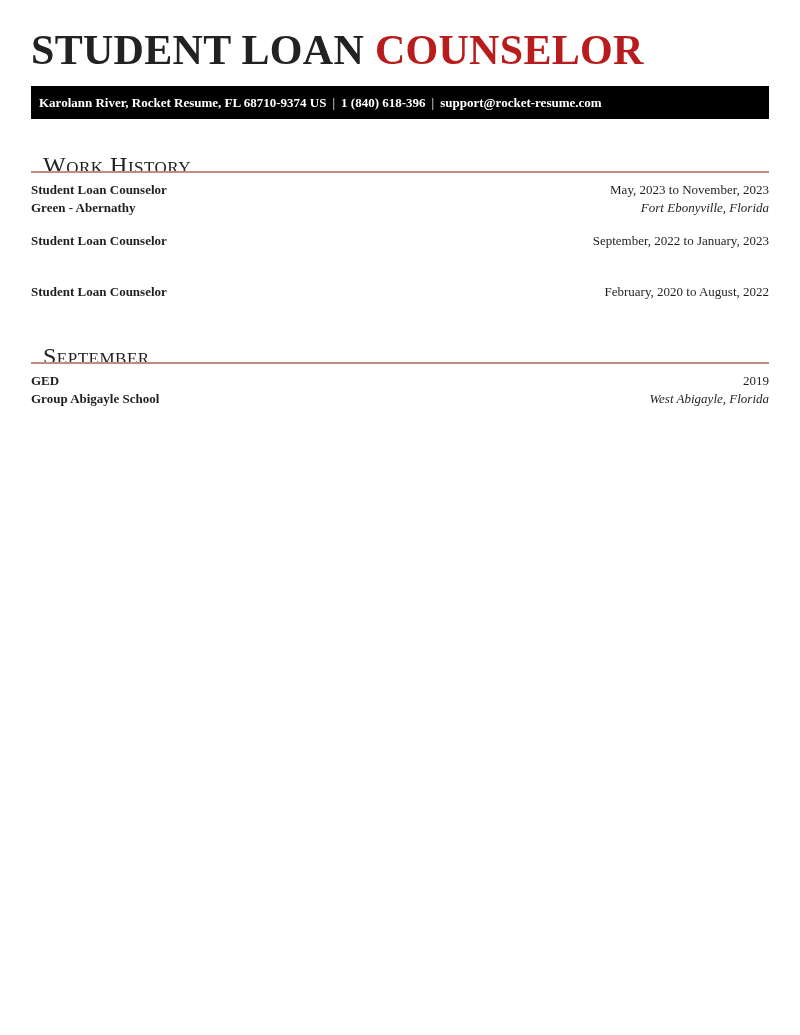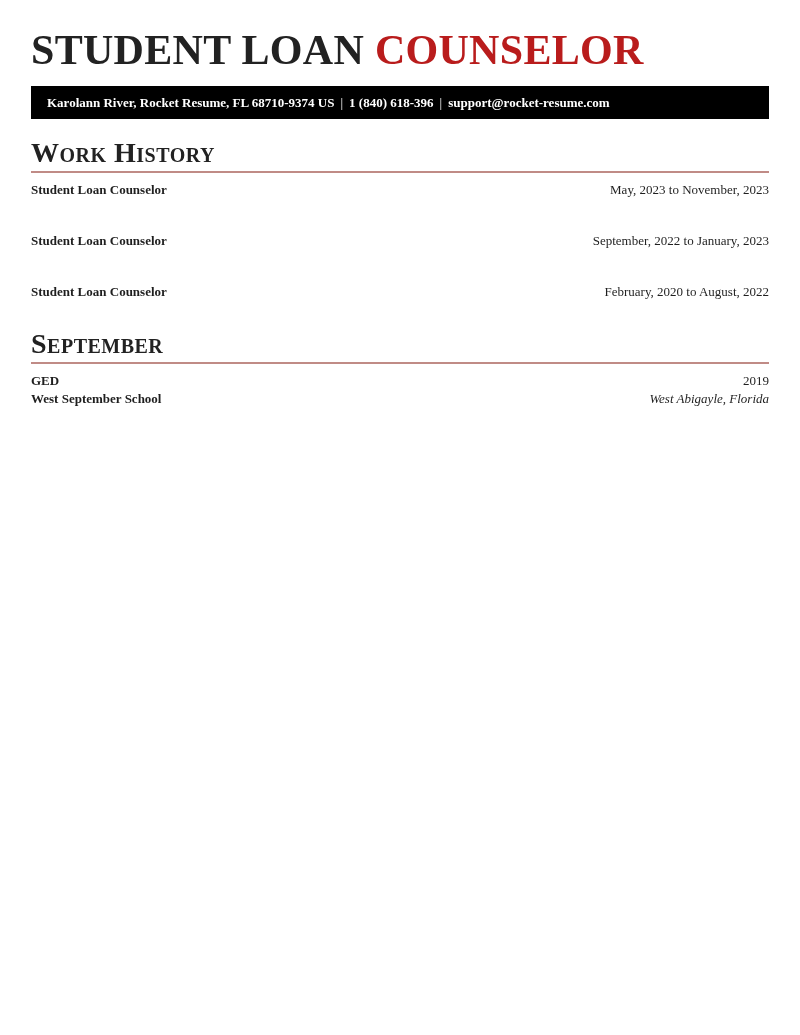--- a/index.html
+++ b/index.html
@@ -1,22 +1,22 @@
 <!DOCTYPE html>
 <html><head>
 <meta charset="utf-8">
 <style>
   html, body { margin: 0; padding: 0; background: #ffffff; }
   body { width: 800px; height: 1035px; position: relative; font-family: "Liberation Serif", "DejaVu Serif", serif; color: #1f1f1f; }
   .page { position: absolute; left: 31px; top: 0; width: 738px; }
   .title { margin: 0; position: absolute; top: 28px; left: 0; font-size: 42px; font-weight: bold; letter-spacing: 0.3px; line-height: 44px; white-space: nowrap; color: #222222; }
   .title .accent { color: #b91c1c; }
-  .contact-bar { position: absolute; top: 86px; left: 0; width: 738px; height: 33px; background: #000000; color: #ffffff; font-size: 13px; font-weight: bold; line-height: 33px; box-sizing: border-box; padding-left: 16px; white-space: nowrap; }
+  .contact-bar { position: absolute; top: 86px; left: 0; width: 738px; height: 33px; background: #000000; color: #ffffff; font-size: 13px; font-weight: bold; line-height: 33px; box-sizing: border-box; padding-left: 8px; white-space: nowrap; }
   .contact-bar .sep { padding: 0 6px; font-weight: normal; }
-  .section-title { position: absolute; left: 0; font-size: 28px; font-weight: bold; font-variant: small-caps; letter-spacing: 0.5px; color: #222222; line-height: 24px; margin: 0; }
+  .section-title { position: absolute; left: 0; font-size: 24px; font-weight: normal; font-variant: small-caps; letter-spacing: 0.5px; color: #222222; line-height: 24px; margin: 12px; }
   .rule { position: absolute; left: 0; width: 738px; height: 2px; background: #c08b86; }
   .entry { position: absolute; left: 0; width: 738px; font-size: 13px; line-height: 18px; }
   .entry .row { display: flex; justify-content: space-between; }
   .entry .l { font-weight: bold; }
   .entry .r-i { font-style: italic; }
 </style>
 </head>
 <body>
 
 <div class="page">
@@ -26,20 +26,24 @@
     <span>Karolann River, Rocket Resume, FL 68710-9374 US</span><span class="sep">|</span><span>1 (840) 618-396</span><span class="sep">|</span><span>support@rocket-resume.com</span>
   </div>
 
   <h2 class="section-title" style="top:141px;">Work History</h2>
   <div class="rule" style="top:171px;"></div>
 
   <div class="entry" style="top:181px;">
     <div class="row">
         <span class="l">Student Loan Counselor</span>
         <span>May, 2023 to November, 2023</span>
+      </div>
+    <div class="row">
+        <span class="l">Green - Abernathy</span>
+        <span class="r-i">Fort Ebonyville, Florida</span>
       </div>
   </div>
 
   <div class="entry" style="top:232px;">
     <div class="row">
         <span class="l">Student Loan Counselor</span>
         <span>September, 2022 to January, 2023</span>
       </div>
   </div>
 
@@ -52,17 +56,17 @@
 
   <h2 class="section-title" style="top:332px;">September</h2>
   <div class="rule" style="top:362px;"></div>
 
   <div class="entry" style="top:372px;">
     <div class="row">
         <span class="l">GED</span>
         <span>2019</span>
       </div>
     <div class="row">
-        <span class="l">West September School</span>
+        <span class="l">Group Abigayle School</span>
         <span class="r-i">West Abigayle, Florida</span>
       </div>
   </div>
 </div>
 
 </body></html>

